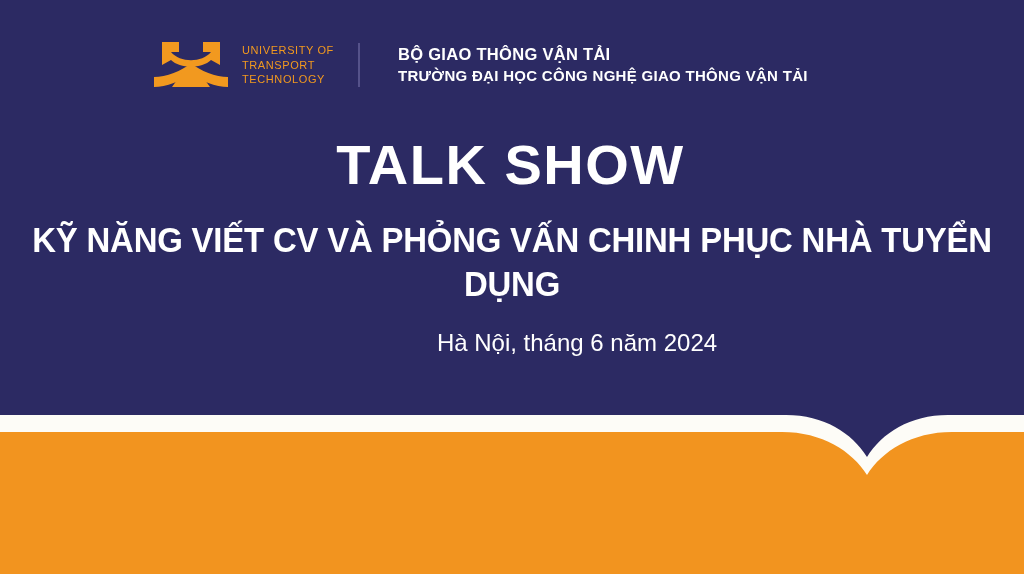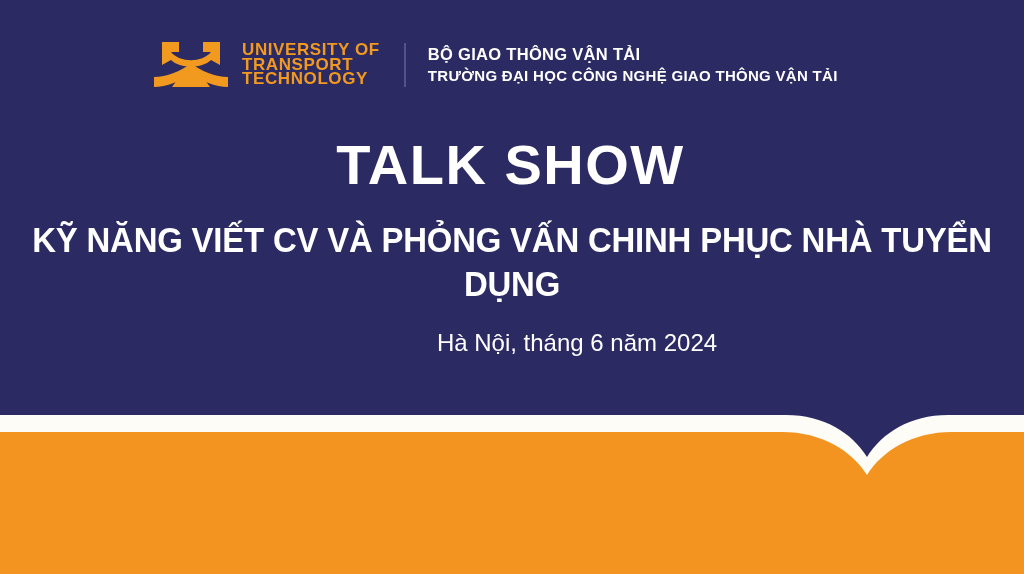--- a/index.html
+++ b/index.html
@@ -29,38 +29,39 @@
   }
   .logo-mark {
     width: 78px;
     height: 52px;
     flex: 0 0 auto;
     display: block;
   }
   .logo-wordmark {
     margin-left: 12px;
     color: #f2991f;
-    font-weight: bold;
-    font-size: 17px;
+    font-weight: normal;
+    font-size: 11px;
     line-height: 14.5px;
     letter-spacing: 0.6px;
     white-space: pre-line;
     text-transform: uppercase;
   }
   .brand-divider {
     width: 2px;
     height: 44px;
     background: #55528a;
     margin: 0 22px 0 24px;
     flex: 0 0 auto;
   }
   .ministry-block {
     color: #ffffff;
     font-weight: bold;
     letter-spacing: 0.3px;
+    margin-left: 16px;
   }
   .ministry-line1 {
     font-size: 16.5px;
     line-height: 22px;
     white-space: nowrap;
   }
   .ministry-line2 {
     font-size: 15px;
     line-height: 22px;
     white-space: nowrap;

